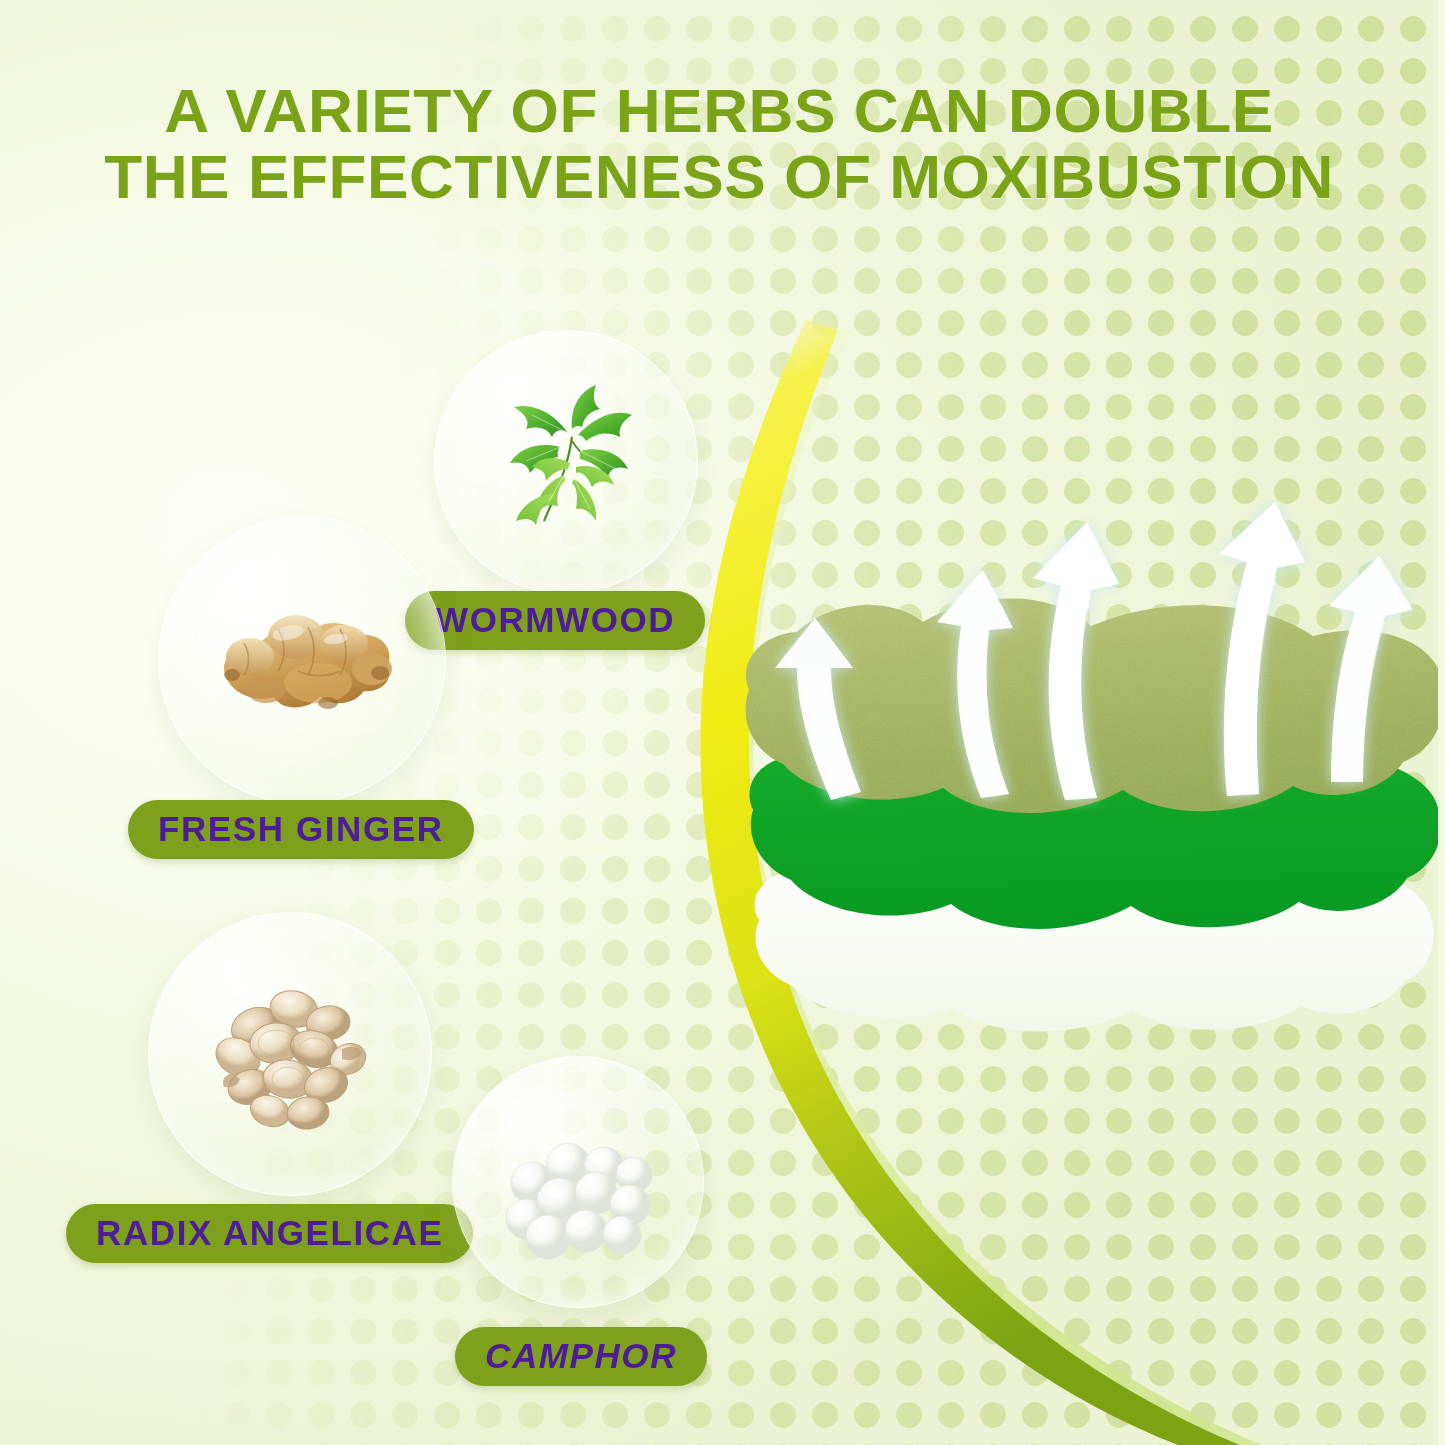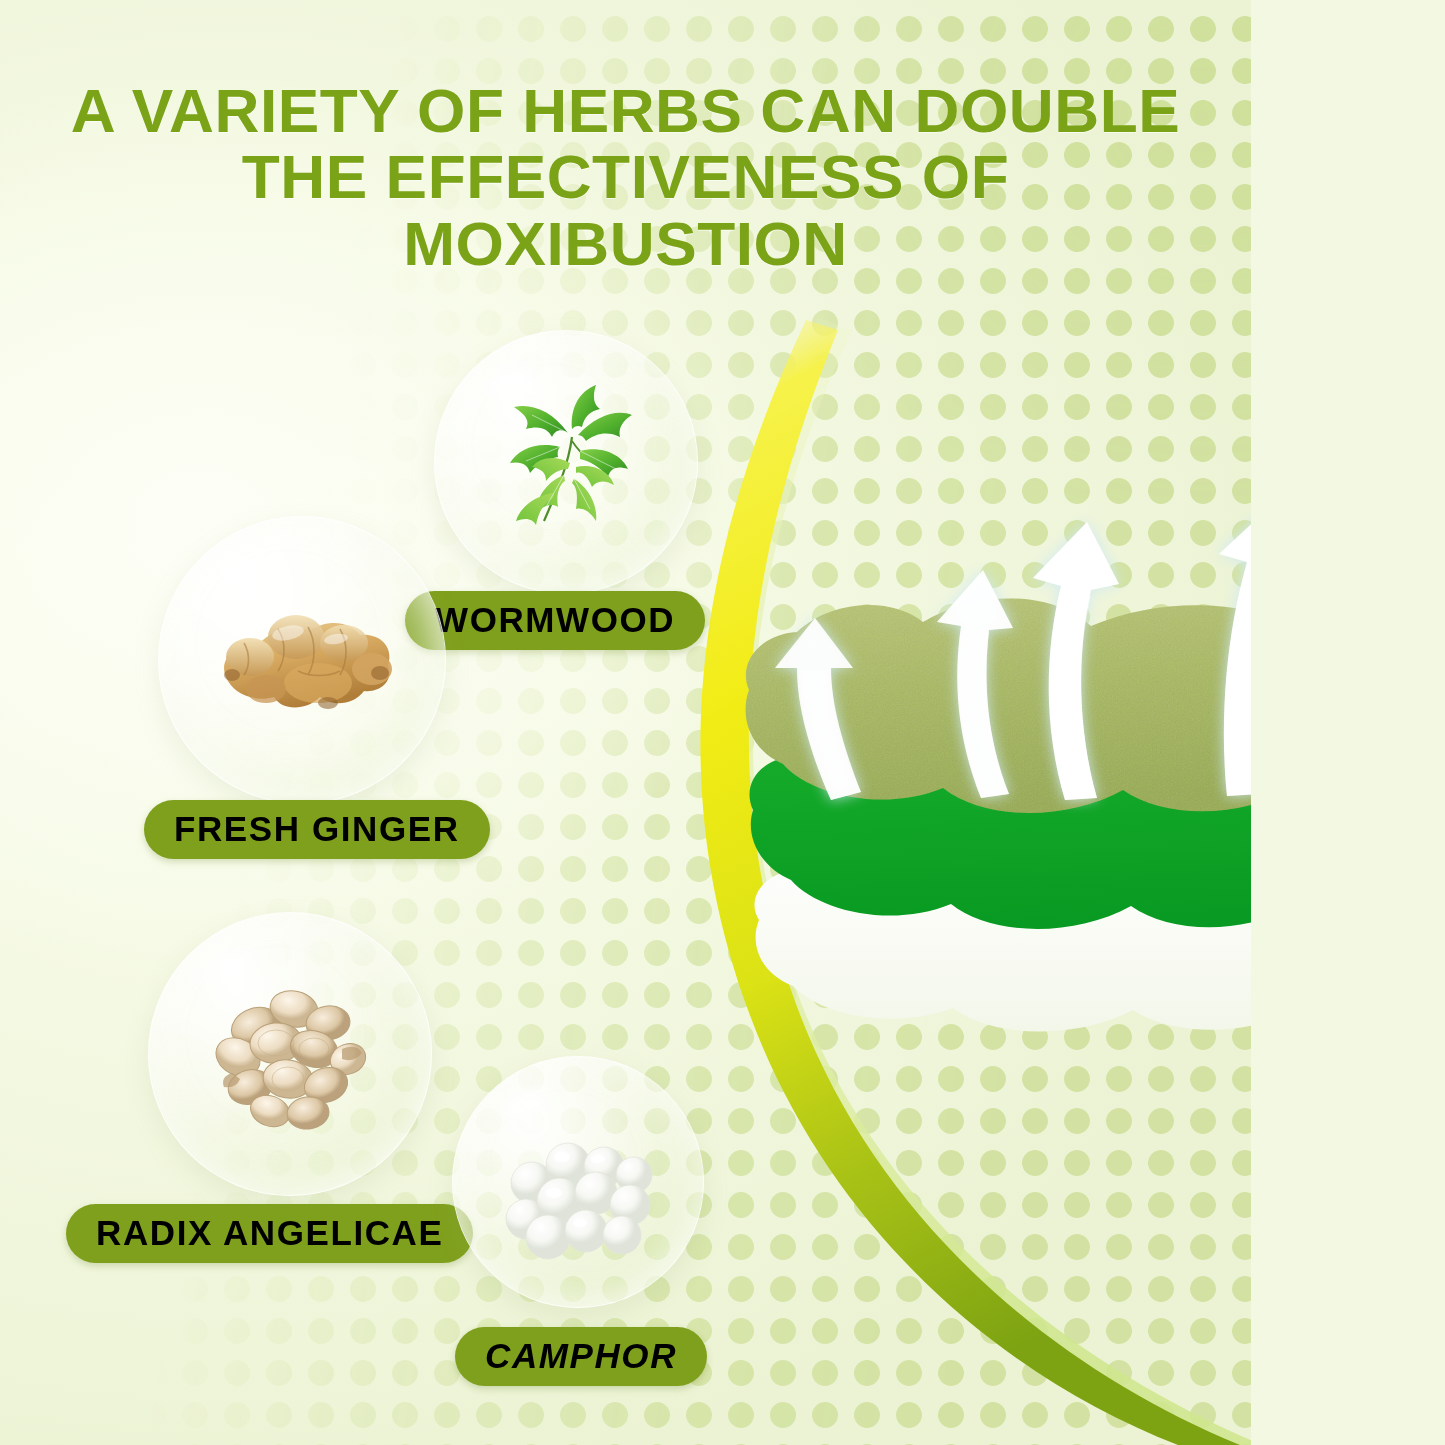--- a/index.html
+++ b/index.html
@@ -2,21 +2,21 @@
 <html><head>
 <meta charset="utf-8">
 <style>
   html,body{margin:0;padding:0;}
   body{
     width:1445px;height:1445px;overflow:hidden;
     font-family:"Liberation Sans", sans-serif;
     background:#f3f8e2;
   }
   .stage{
-    position:relative;width:1251px;height:1445px;overflow:hidden;
+    position:relative;width:1438px;height:1445px;overflow:hidden;
     background:
       radial-gradient(ellipse 1100px 900px at 18% 42%, #fbfdf1 0%, #f4f9e3 45%, #ecf3d4 100%);
   }
   
   .dots{
     position:absolute;inset:0;
     background-image:radial-gradient(circle, #d2e2a0 42%, rgba(210,226,160,0) 45%);
     background-size:42px 42px;
     background-position:6px 8px;
     -webkit-mask-image:linear-gradient(100deg, rgba(0,0,0,0) 26%, rgba(0,0,0,.35) 40%, rgba(0,0,0,.85) 62%, rgba(0,0,0,1) 80%);
@@ -73,21 +73,21 @@
     width:26%;height:16%;border-radius:50%;
     background:radial-gradient(ellipse at center, rgba(255,255,255,.95), rgba(255,255,255,0) 70%);
     transform:rotate(-24deg);
   }
   .bubble .inner{position:absolute;inset:0;}
 
   
   .pill{
     position:absolute;
     background:#7fa01c;
-    color:#000000;
+    color:#4c1d95;
     font-weight:bold;
     font-size:35px;
     letter-spacing:1.6px;
     padding:11px 30px 13px;
     border-radius:38px;
     box-shadow:0 3px 7px rgba(110,135,45,.28);
     white-space:nowrap;
     line-height:1;
   }
 
@@ -219,21 +219,21 @@
 
           <g fill="#8d5f2b" opacity=".55">
             <ellipse cx="78" cy="10" rx="9" ry="7"></ellipse>
             <ellipse cx="-70" cy="12" rx="8" ry="6"></ellipse>
             <ellipse cx="26" cy="40" rx="10" ry="6"></ellipse>
           </g>
         </g>
       </svg>
     </div>
   </div>
-  <div class="pill" style="left:144px;top:800px;">FRESH GINGER</div>
+  <div class="pill" style="left:128px;top:800px;">FRESH GINGER</div>
 
   <div class="bubble" style="left:148px;top:912px;width:282px;height:282px;">
     <div class="inner">
       <svg viewBox="0 0 282 282" width="282" height="282">
         <defs>
           <radialGradient id="sl1" cx="35%" cy="30%">
             <stop offset="0%" stop-color="#fdf6ea"></stop>
               <stop offset="70%" stop-color="#ecdcc2"></stop>
               <stop offset="100%" stop-color="#cdb793"></stop>
           </radialGradient>

